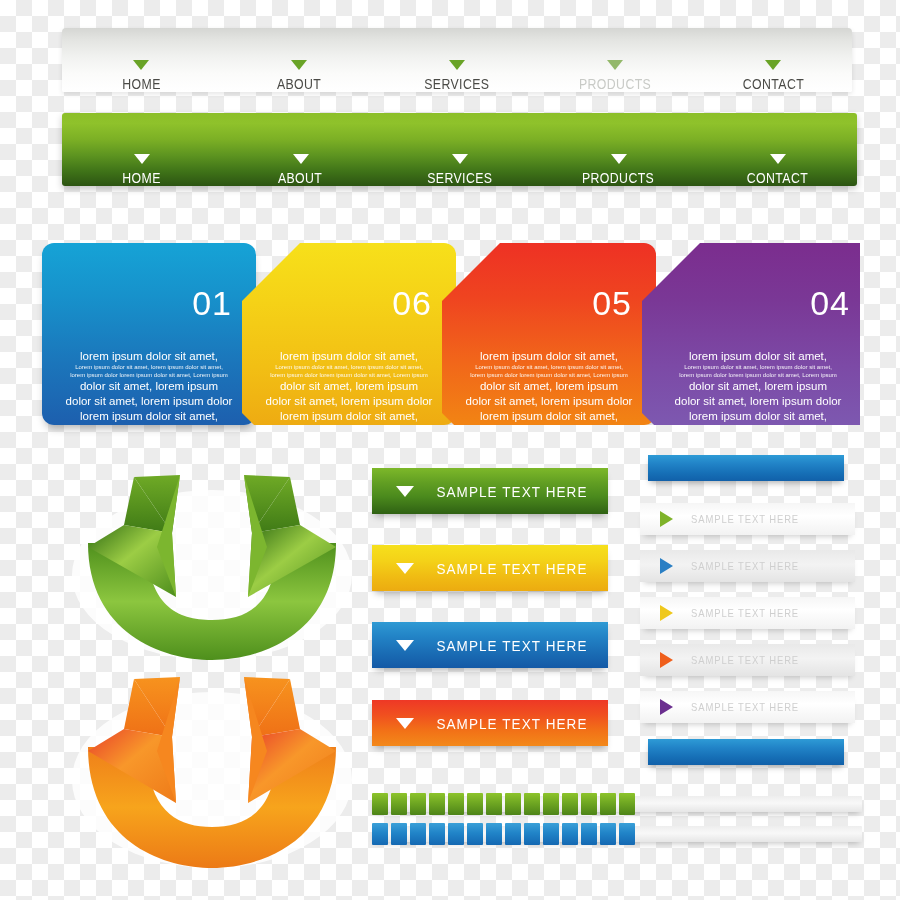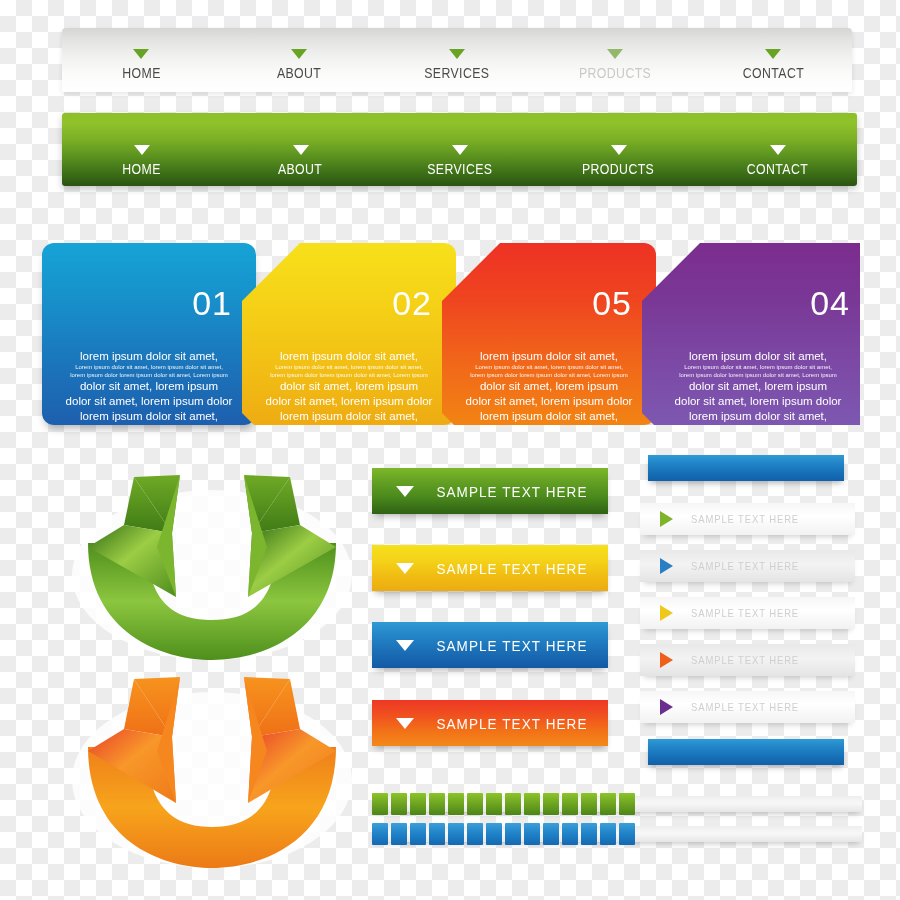--- a/index.html
+++ b/index.html
@@ -10,21 +10,21 @@
     background-color:#ffffff;
     background-image:
       linear-gradient(45deg,#ececec 25%,transparent 25%,transparent 75%,#ececec 75%,#ececec),
       linear-gradient(45deg,#ececec 25%,transparent 25%,transparent 75%,#ececec 75%,#ececec);
     background-size:32px 32px;
     background-position:0 0,16px 16px;
   }
   #stage{position:relative;width:900px;height:900px;}
 
   
-  .navbar{position:absolute;display:flex;align-items:center;}
+  .navbar{position:absolute;display:flex;align-items:flex-end;}
   .nav-light{
     left:62px;top:28px;width:790px;height:64px;
     background:linear-gradient(to bottom,#d5d6d3 0%,#e3e4e1 18%,#f1f2f0 45%,#fbfbfa 72%,#ffffff 100%);
     border-radius:4px 4px 2px 2px;
     box-shadow:0 2px 5px rgba(0,0,0,.10);
   }
   .nav-green{
     left:62px;top:113px;width:795px;height:73px;
     background:linear-gradient(to bottom,#8cbf28 0%,#8fc22b 14%,#7cb025 36%,#5d9420 58%,#3f7318 80%,#2c5412 100%);
     border-radius:3px;
@@ -205,21 +205,21 @@
           <div class="t-big">dolor sit amet, lorem ipsum</div>
           <div class="t-big">dolor sit amet, lorem ipsum dolor</div>
           <div class="t-big">lorem ipsum dolor sit amet,</div>
           <div class="t-small">Lorem ipsum dolor sit amet, lorem ipsum dolor sit amet,</div>
           <div class="t-small">lorem ipsum dolor lorem ipsum dolor sit amet, Lorem ipsum</div>
           <div class="t-small">dolor sit amet, lorem ipsum dolor sit amet,</div>
           <div class="t-small">lorem ipsum dolor lorem ipsum dolor sit amet,</div>
         </div>
       </div>
       <div class="ribbon r2">
-        <div class="num">02</div>
+        <div class="num">06</div>
         <div class="txt">
           <div class="t-big">lorem ipsum dolor sit amet,</div>
           <div class="t-small">Lorem ipsum dolor sit amet, lorem ipsum dolor sit amet,</div>
           <div class="t-small">lorem ipsum dolor lorem ipsum dolor sit amet, Lorem ipsum</div>
           <div class="t-big">dolor sit amet, lorem ipsum</div>
           <div class="t-big">dolor sit amet, lorem ipsum dolor</div>
           <div class="t-big">lorem ipsum dolor sit amet,</div>
           <div class="t-small">Lorem ipsum dolor sit amet, lorem ipsum dolor sit amet,</div>
           <div class="t-small">lorem ipsum dolor lorem ipsum dolor sit amet, Lorem ipsum</div>
           <div class="t-small">dolor sit amet, lorem ipsum dolor sit amet,</div>

